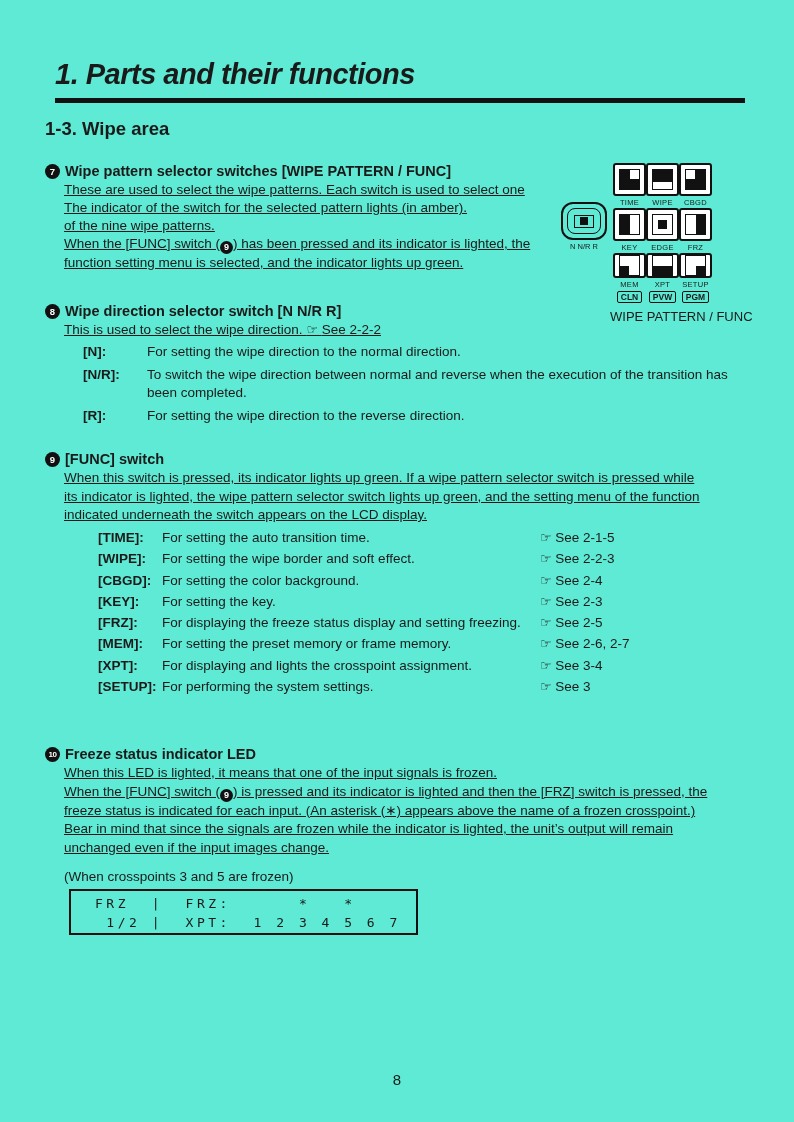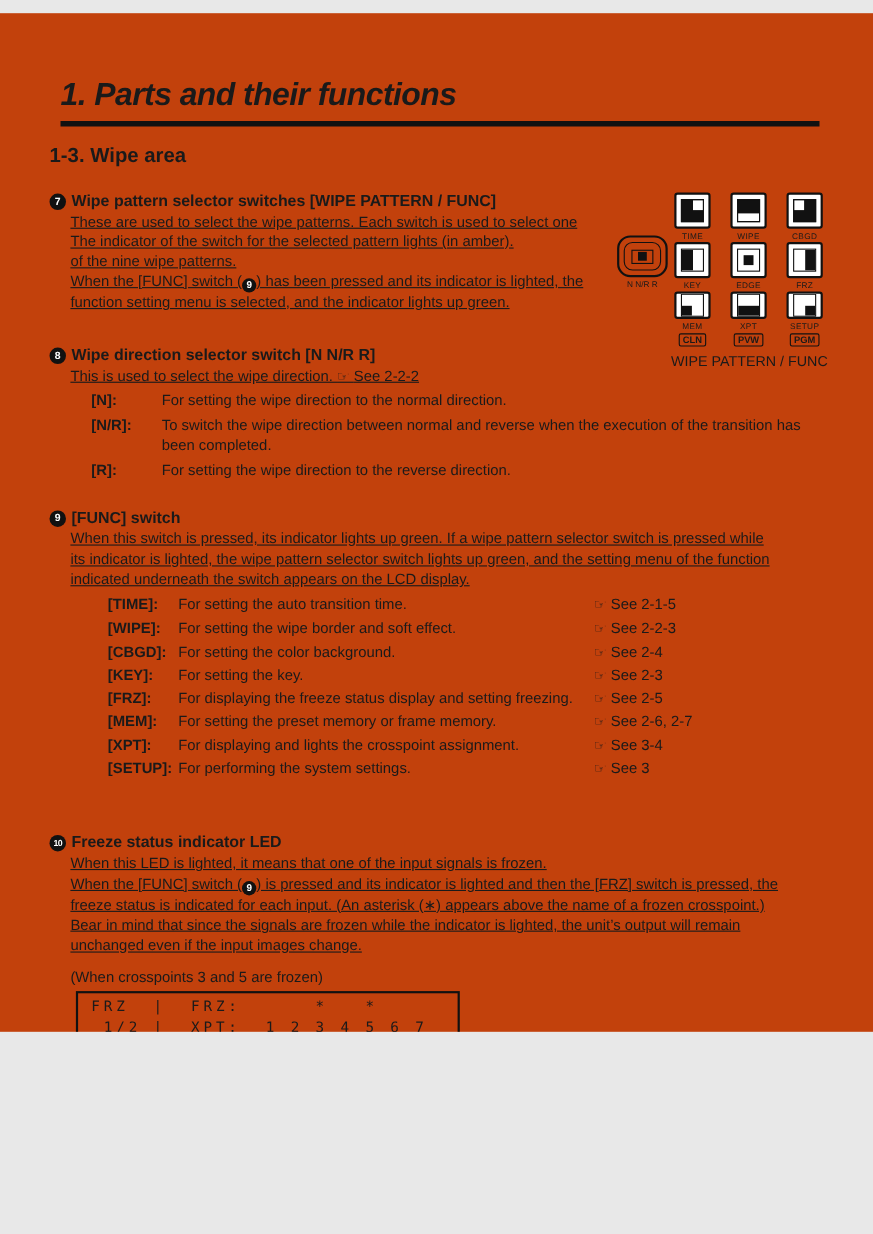--- a/index.html
+++ b/index.html
@@ -1,16 +1,16 @@
 <!DOCTYPE html>
 <html><head>
 <meta charset="utf-8">
 <style>
   html,body{margin:0;padding:0;background:#e8e8e8;}
-  .page{position:relative;width:794px;height:926px;background:#c2410c;margin:12px auto;
+  .page{position:relative;width:794px;height:1122px;background:#5eead4;margin:0 auto;
         font-family:"Liberation Sans",sans-serif;color:#1a1a1a;overflow:hidden;}
   .abs{position:absolute;}
   h1,h2,h3{margin:0;font-weight:bold;}
   
   .title{left:55px;top:58px;font-size:29px;font-style:italic;letter-spacing:-0.5px;white-space:nowrap;}
   .title-rule{left:55px;top:98px;width:690px;height:5px;background:#111;}
   .sec-title{left:45px;top:118px;font-size:18.5px;white-space:nowrap;}
   
   .item{left:45px;position:absolute;}
   .item-head{display:flex;align-items:center;gap:5px;white-space:nowrap;}
@@ -32,21 +32,21 @@
   .brow .bdesc .bline{white-space:nowrap;}
   
   .flist{left:98px;top:527px;width:660px;font-size:13.5px;line-height:21.3px;}
   .frow{display:grid;grid-template-columns:64px 378px auto;}
   .frow .flabel{font-weight:bold;white-space:nowrap;}
   .frow .fdesc{white-space:nowrap;}
   .frow .fsee{white-space:nowrap;}
   
   .diagram{left:0;top:0;width:0;height:0;}
   .sw-grid{position:absolute;left:613px;top:163px;display:grid;
-           grid-template-columns:repeat(3,33px);column-gap:18px;grid-auto-rows:45px;}
+           grid-template-columns:repeat(3,33px);grid-auto-rows:45px;}
   .sw-cell{display:flex;flex-direction:column;align-items:center;}
   .sw{width:33px;height:33px;border:2px solid #111;border-radius:3px;background:#fff;
       display:flex;align-items:center;justify-content:center;box-sizing:border-box;}
   .pat{position:relative;width:21px;height:21px;border:1px solid #111;box-sizing:border-box;background:#fff;overflow:hidden;}
   .pat .fill{position:absolute;}
   .p-quad-tr{background:#111;} .p-quad-tr .fill{top:0;right:0;width:47%;height:47%;background:#fff;}
   .p-band-bottom{background:#111;} .p-band-bottom .fill{left:0;right:0;bottom:0;height:36%;background:#fff;}
   .p-quad-tl{background:#111;} .p-quad-tl .fill{top:0;left:0;width:47%;height:47%;background:#fff;}
   .p-half-left .fill{top:0;left:0;bottom:0;width:50%;background:#111;}
   .p-center-box .fill{top:24%;left:24%;width:52%;height:52%;background:#111;}
@@ -65,21 +65,21 @@
               display:flex;align-items:center;justify-content:center;}
   .nnrr-mid{width:34px;height:26px;border:1.5px solid #111;border-radius:8px;box-sizing:border-box;
             display:flex;align-items:center;justify-content:center;}
   .nnrr-slot{width:20px;height:13px;border:1.5px solid #111;box-sizing:border-box;
              display:flex;align-items:center;justify-content:center;}
   .nnrr-knob{width:8px;height:8px;background:#111;}
   .nnrr-label{font-size:7.5px;margin-top:2px;white-space:nowrap;}
   
   .lcd-caption{left:64px;top:869px;font-size:13.5px;white-space:nowrap;}
   .lcd{left:69px;top:889px;width:349px;height:46px;border:2px solid #111;box-sizing:border-box;
-       padding:3px 0 0 12px;}
+       padding:3px 0 0 24px;}
   .lcd .line{font-family:"DejaVu Sans Mono",monospace;font-size:13px;letter-spacing:3.5px;
              line-height:19px;white-space:pre;}
   .page-num{left:0;top:1071px;width:794px;text-align:center;font-size:15px;}
 </style>
 </head>
 <body>
 
 <div class="page">
 
   <h1 class="abs title">1. Parts and their functions</h1>

